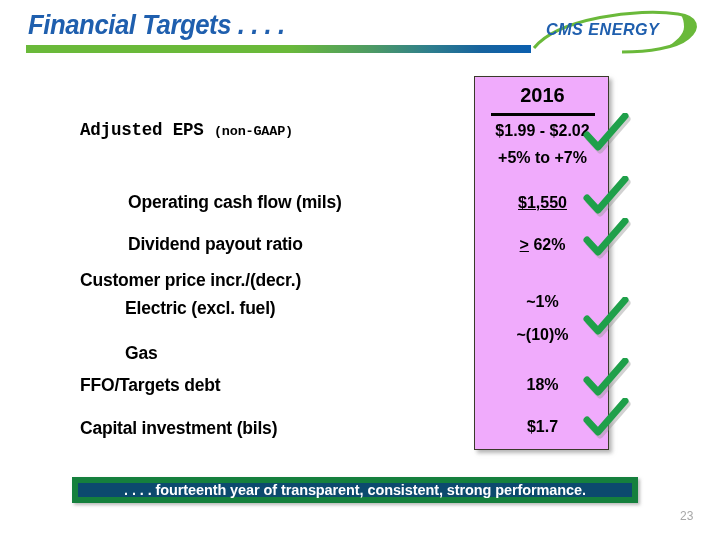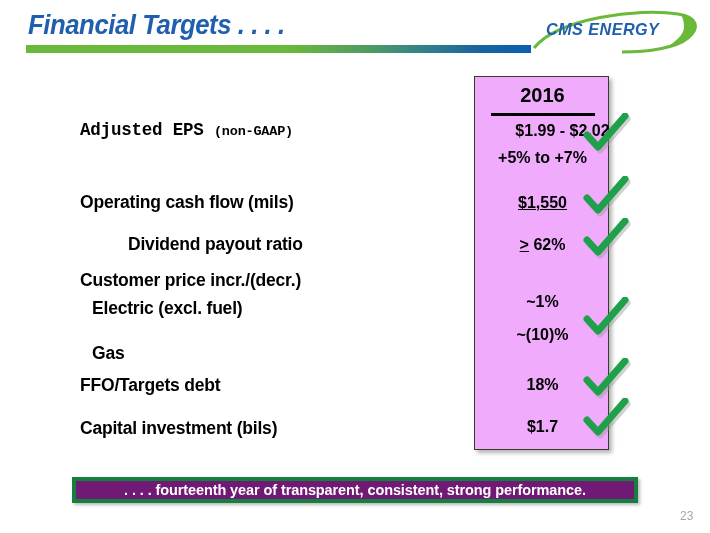--- a/index.html
+++ b/index.html
@@ -72,21 +72,21 @@
     font-size: 17.5px;
     font-weight: bold;
     color: #000000;
     white-space: nowrap;
     letter-spacing: -0.2px;
   }
   .row-label .sub {
     font-size: 13.5px;
     font-weight: bold;
   }
-  .row-label.indent { left: 92px; }
+  .row-label.indent { left: 125px; }
 
   
   #value-box {
     position: absolute;
     left: 474px;
     top: 76px;
     width: 135px;
     height: 374px;
     background: #f0abfc;
     border: 1.5px solid #3a3a2a;
@@ -134,22 +134,22 @@
   }
   .check svg { display: block; }
 
   
   #footer-banner {
     position: absolute;
     left: 72px;
     top: 477px;
     width: 566px;
     height: 26px;
-    background: #701a75;
-    border: 4px solid #15803d;
+    background: #0c4a6e;
+    border: 6px solid #15803d;
     box-shadow: 2px 2px 3px rgba(120,120,120,0.5);
     box-sizing: border-box;
     display: flex;
     align-items: center;
     justify-content: center;
   }
   #footer-text {
     color: #ffffff;
     font-size: 14.5px;
     font-weight: bold;
@@ -176,39 +176,39 @@
     <path d="M16,40 C40,10 120,0 160,6 C180,9 182,20 170,30 C158,40 130,44 104,44" fill="none" stroke="#6AB93A" stroke-width="3"></path>
     <path d="M163,7 C180,11 181,22 169,31 C163,35 155,38 147,40 C158,34 166,26 166,19 C166,14 165,10 163,7 Z" fill="#6AB93A"></path>
   </svg>
   <div id="logo-text">CMS ENERGY</div>
 </div>
 
 <div class="row-label" style="top:120px;font-family:Liberation Mono, monospace;">
   <span>Adjusted EPS </span><span class="sub">(non-GAAP)</span>
 </div>
 
-<div class="row-label" style="top:192px;">Operating cash flow (mils)</div>
+<div class="row-label" style="top:192px;margin-left:48px;">Operating cash flow (mils)</div>
 
 <div class="row-label" style="top:234px;margin-left:48px;">Dividend payout ratio</div>
 
 <div class="row-label" style="top:270px;">Customer price incr./(decr.)</div>
 
 <div class="row-label indent" style="top:298px;">Electric (excl. fuel)</div>
 
 <div class="row-label indent" style="top:327px;margin-top:16px;">Gas</div>
 
 <div class="row-label" style="top:375px;">FFO/Targets debt</div>
 
 <div class="row-label" style="top:418px;">Capital investment (bils)</div>
 
 <div id="value-box">
   <div id="box-header">2016</div>
   <div id="box-header-rule"></div>
 
-  <div class="box-value" style="top:45px;padding-left:20px;">$1.99 - $2.02</div>
+  <div class="box-value" style="top:45px;">$1.99 - $2.02</div>
   <div class="box-value" style="top:72px;">+5% to +7%</div>
 
   <div class="box-value" style="top:117px;text-decoration:underline;">$1,550</div>
 
   <div class="box-value" style="top:159px;"><span class="ge">&gt;</span>&nbsp;62%</div>
 
   <div class="box-value" style="top:216px;">~1%</div>
 
   <div class="box-value" style="top:249px;">~(10)%</div>
 

